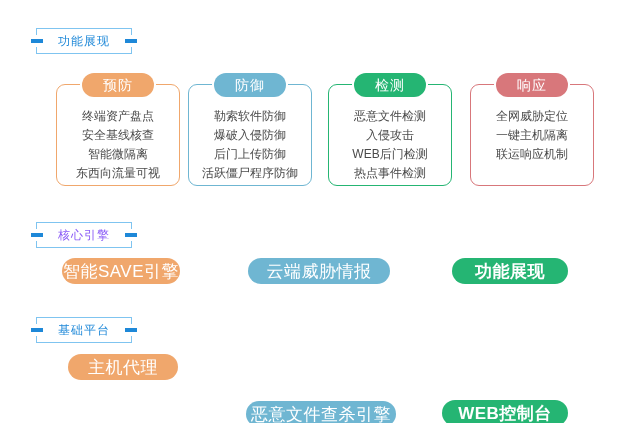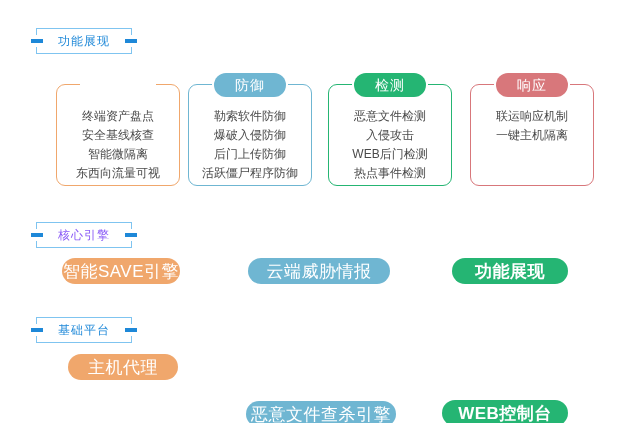--- a/index.html
+++ b/index.html
@@ -151,20 +151,21 @@
   <span class="sh-frame" style="border-color: rgb(127, 196, 240);"></span>
   <span class="sh-gap-l"></span>
   <span class="sh-gap-r"></span>
   <span class="sh-dash-l" style="background: rgb(30, 136, 216);"></span>
   <span class="sh-dash-r" style="background: rgb(30, 136, 216);"></span>
   <span class="sh-label" style="color: rgb(30, 136, 216);">功能展现</span>
 </div>
 
 <div class="card" id="card-prevent" style="border-color: rgb(240, 167, 108);">
   <span class="notch"></span>
+  <span class="pill" style="background: rgb(240, 167, 108);">预防</span>
   <div class="card-body">
     <div>终端资产盘点</div>
     <div>安全基线核查</div>
     <div>智能微隔离</div>
     <div>东西向流量可视</div>
   </div>
 </div>
 
 <div class="card" id="card-defend" style="border-color: rgb(111, 182, 210);">
   <span class="notch"></span>
@@ -185,22 +186,23 @@
     <div>入侵攻击</div>
     <div>WEB后门检测</div>
     <div>热点事件检测</div>
   </div>
 </div>
 
 <div class="card" id="card-respond" style="border-color: rgb(216, 119, 123);">
   <span class="notch"></span>
   <span class="pill" style="background: rgb(216, 119, 123);">响应</span>
   <div class="card-body">
+    <div>全网威胁定位</div>
+    <div>一键主机隔离</div>
     <div>联运响应机制</div>
-    <div>一键主机隔离</div>
   </div>
 </div>
 
 <div class="section-header" id="hdr-engines">
   <span class="sh-frame" style="border-color: rgb(127, 196, 240);"></span>
   <span class="sh-gap-l"></span>
   <span class="sh-gap-r"></span>
   <span class="sh-dash-l" style="background: rgb(30, 136, 216);"></span>
   <span class="sh-dash-r" style="background: rgb(30, 136, 216);"></span>
   <span class="sh-label" style="color: #8b5cf6;">核心引擎</span>

